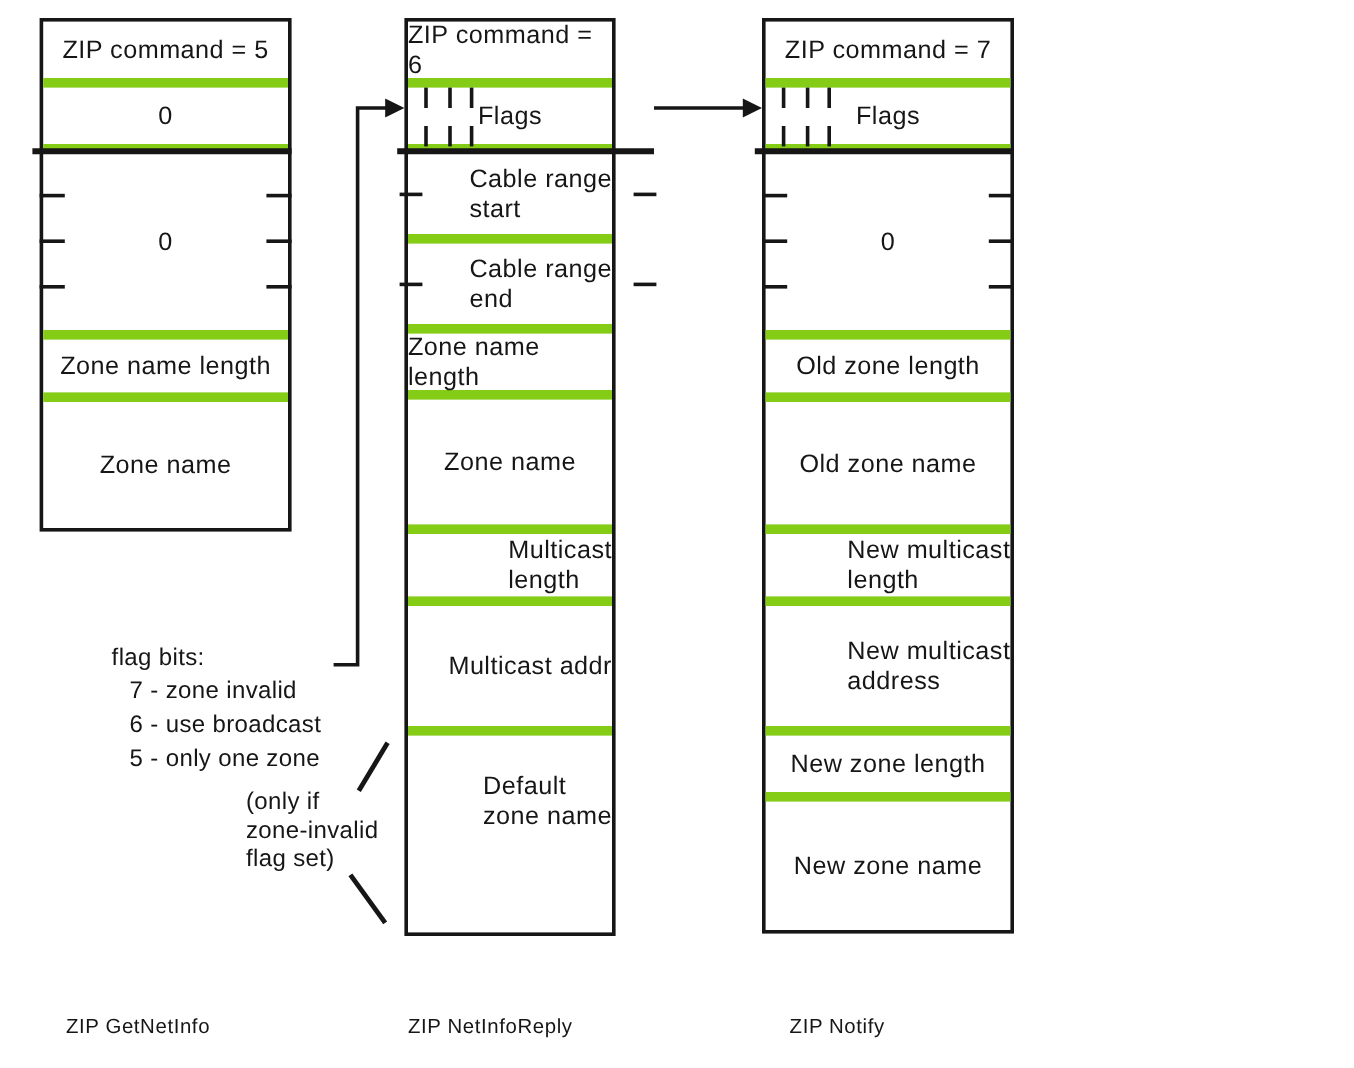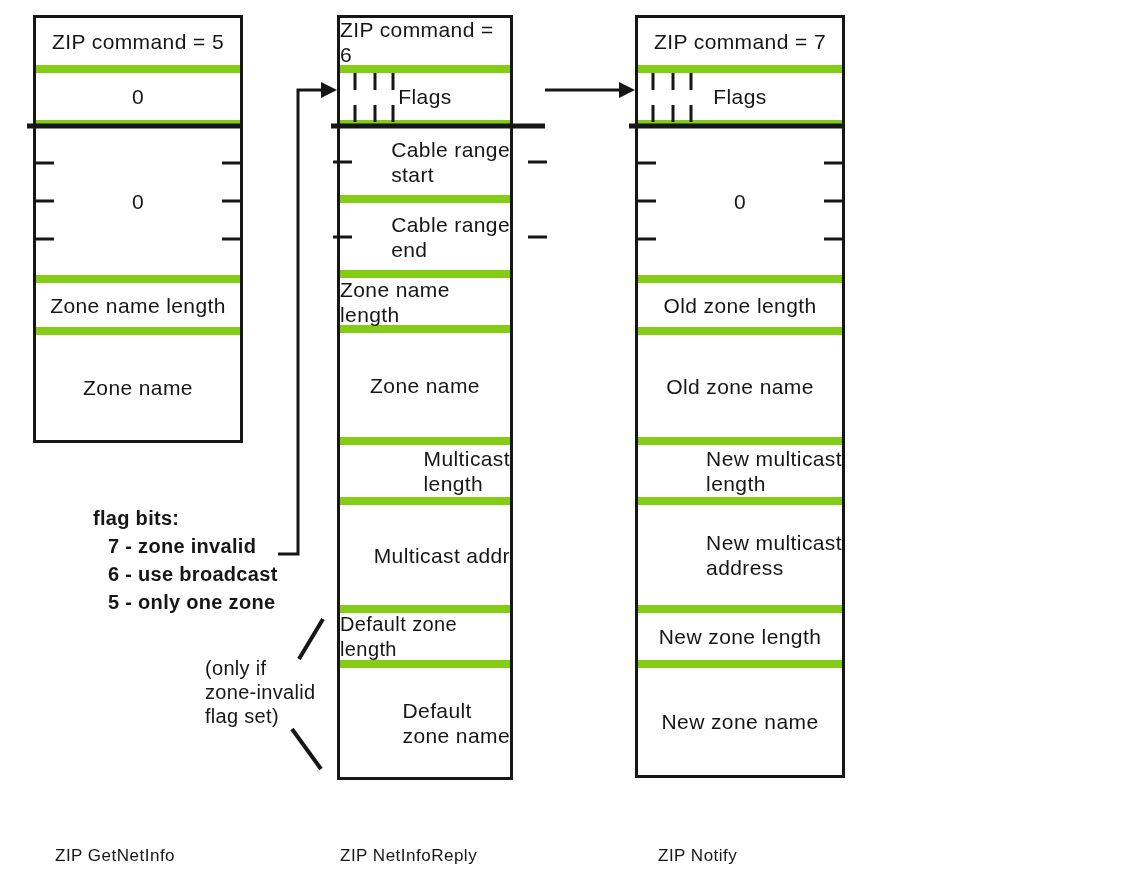--- a/index.html
+++ b/index.html
@@ -97,23 +97,20 @@
     <div class="field" style="height:112px;">
       <span class="field-label">Zone name</span>
     </div>
     <div class="field left" style="height:60px;padding-left:16px;">
       <span class="field-label">Multicast
 length</span>
     </div>
     <div class="field left" style="height:108px;padding-left:4px;">
       <span class="field-label">Multicast addr</span>
     </div>
-    <div class="field" style="height:55px;font-size:20px;">
-      <span class="field-label">Default zone length</span>
-    </div>
     <div class="field left" style="height:109px;padding-left:38px;margin-left:12px;">
       <span class="field-label">Default
 zone name</span>
     </div>
   </div>
 
   <div class="packet" style="left:635px;top:15px;width:210px;height:763px;">
     <div class="field" style="height:55px;">
       <span class="field-label">ZIP command = 7</span>
     </div>
@@ -138,21 +135,21 @@
 address</span>
     </div>
     <div class="field" style="height:55px;">
       <span class="field-label">New zone length</span>
     </div>
     <div class="field" style="height:107px;">
       <span class="field-label">New zone name</span>
     </div>
   </div>
 
-  <div class="note" style="left:93px;top:504px;font-weight:bold;">
+  <div class="note" style="left:93px;top:534px;">
     <div>flag bits:</div>
     <div class="items">
       <div>7 - zone invalid</div>
       <div>6 - use broadcast</div>
       <div>5 - only one zone</div>
     </div>
   </div>
 
   <div class="cond-note" style="left:205px;top:656px;">(only if
 zone-invalid

